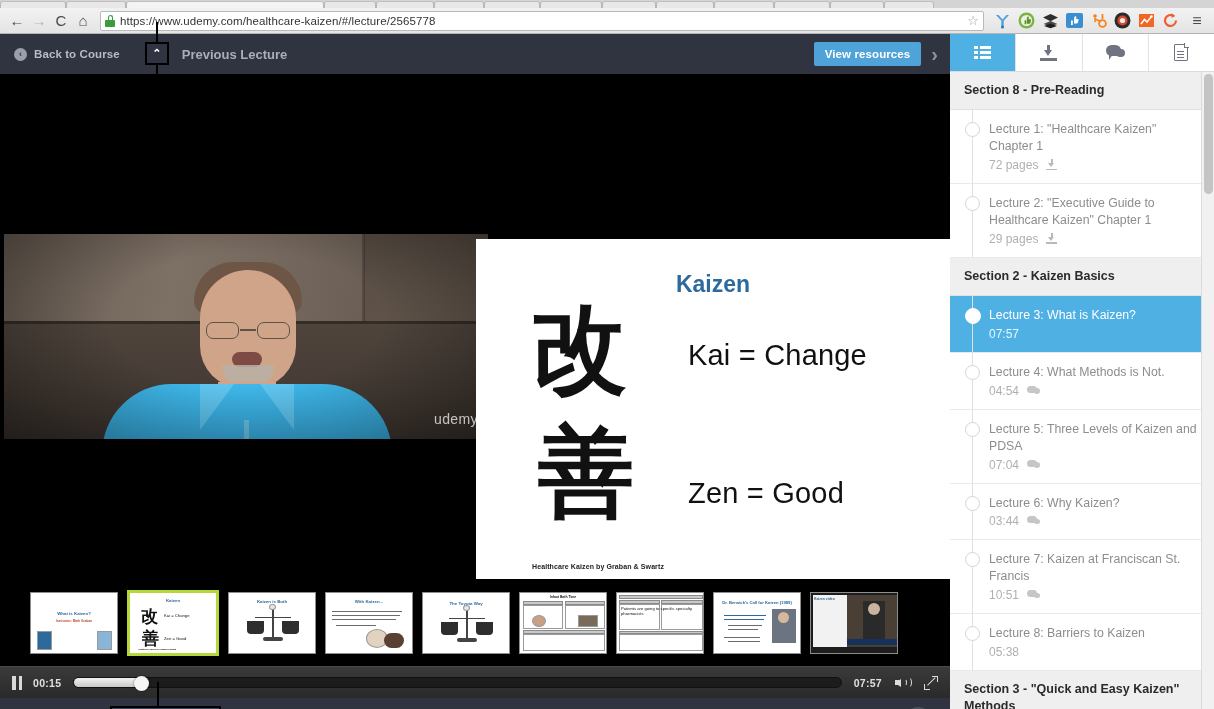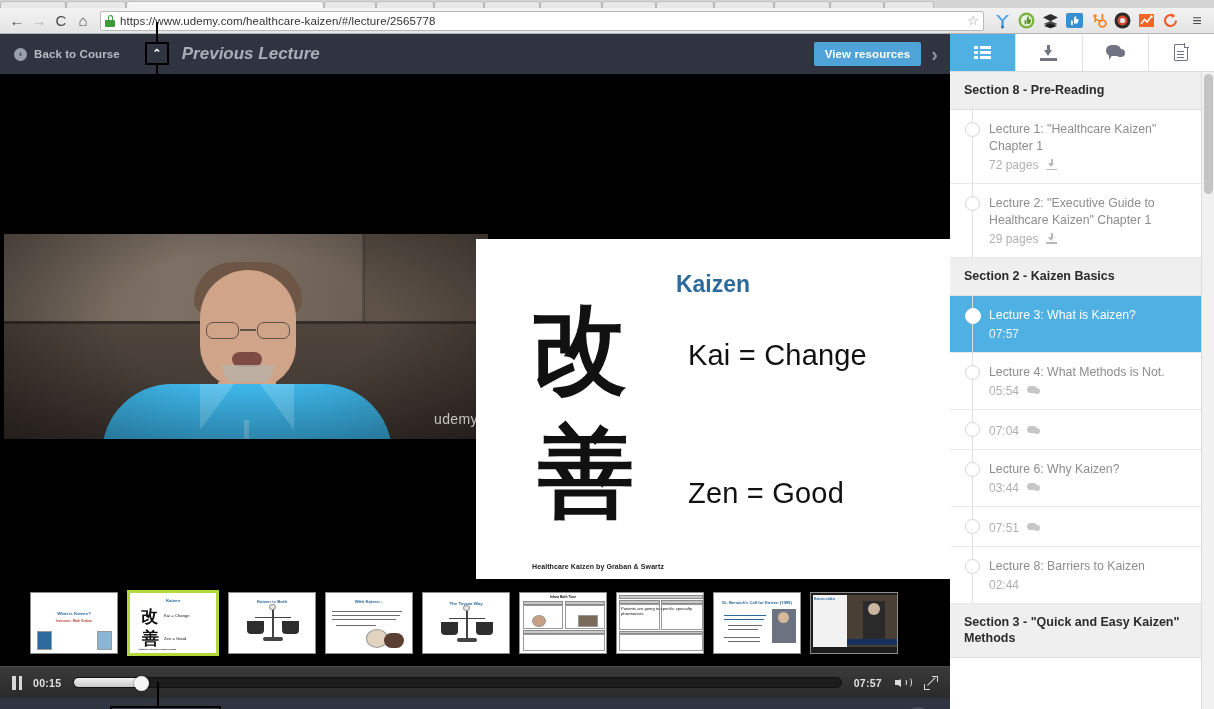--- a/index.html
+++ b/index.html
@@ -91,21 +91,21 @@
   .prev-tick {
     position: absolute; left: 0; top: -12px; width: 2px; height: 64px; background: #000;
   }
   .chevron-up-btn {
     position: absolute; left: -11px; top: 8px;
     width: 24px; height: 23px; background: #2f3440;
     border: 2px solid #000;
     display: flex; align-items: center; justify-content: center;
     color: #ffffff; font-size: 11px; font-weight: bold;
   }
-  .prev-label { color: #a9aeb8; font-size: 17px; font-weight: bold; padding-left: 26px; font-style: italic; }
+  .prev-label { color: #a9aeb8; font-size: 13px; font-weight: bold; padding-left: 26px; }
   .nav-right { margin-left: auto; display: flex; align-items: center; padding-right: 8px; gap: 10px; }
   .view-resources-btn {
     background: #4fa3d8; color: #fff; font-size: 11.5px; font-weight: bold;
     padding: 6px 11px; border-radius: 2px; letter-spacing: .1px;
   }
   .chevron-right-nav { color: #8d939e; font-size: 20px; font-weight: bold; line-height: 1; padding-right: 4px; }
 
   
   .stage {
     position: absolute; top: 40px; left: 0; width: 950px; height: 505px;
@@ -759,35 +759,36 @@
         </div>
 
         <div class="lec">
           <span class="railcol">
               <span class="rail"></span>
               <span class="bullet"></span>
             </span>
           <span class="lec-body">
             <span class="lec-title" style="display:block">Lecture 4: What Methods is Not.</span>
             <span class="lec-meta">
-              <span>05:54</span>
+              <span>04:54</span>
               <span class="meta-chat">
                   <span class="p1"></span>
                   <span class="p2"></span>
                 </span>
             </span>
           </span>
         </div>
 
         <div class="lec">
           <span class="railcol">
               <span class="rail"></span>
               <span class="bullet"></span>
             </span>
           <span class="lec-body">
+            <span class="lec-title" style="display:block">Lecture 5: Three Levels of Kaizen and PDSA</span>
             <span class="lec-meta">
               <span>07:04</span>
               <span class="meta-chat">
                   <span class="p1"></span>
                   <span class="p2"></span>
                 </span>
             </span>
           </span>
         </div>
 
@@ -807,39 +808,40 @@
             </span>
           </span>
         </div>
 
         <div class="lec">
           <span class="railcol">
               <span class="rail"></span>
               <span class="bullet"></span>
             </span>
           <span class="lec-body">
+            <span class="lec-title" style="display:block">Lecture 7: Kaizen at Franciscan St. Francis</span>
             <span class="lec-meta">
-              <span>07:51</span>
+              <span>10:51</span>
               <span class="meta-chat">
                   <span class="p1"></span>
                   <span class="p2"></span>
                 </span>
             </span>
           </span>
         </div>
 
         <div class="lec">
           <span class="railcol">
               <span class="rail"></span>
               <span class="bullet"></span>
             </span>
           <span class="lec-body">
             <span class="lec-title" style="display:block">Lecture 8: Barriers to Kaizen</span>
             <span class="lec-meta">
-              <span>02:44</span>
+              <span>05:38</span>
             </span>
           </span>
         </div>
 
         <div class="section-hdr">Section 3 - "Quick and Easy Kaizen" Methods</div>
 
       </div>
 
       <div class="side-scrollbar">
         <span class="side-thumb"></span>

